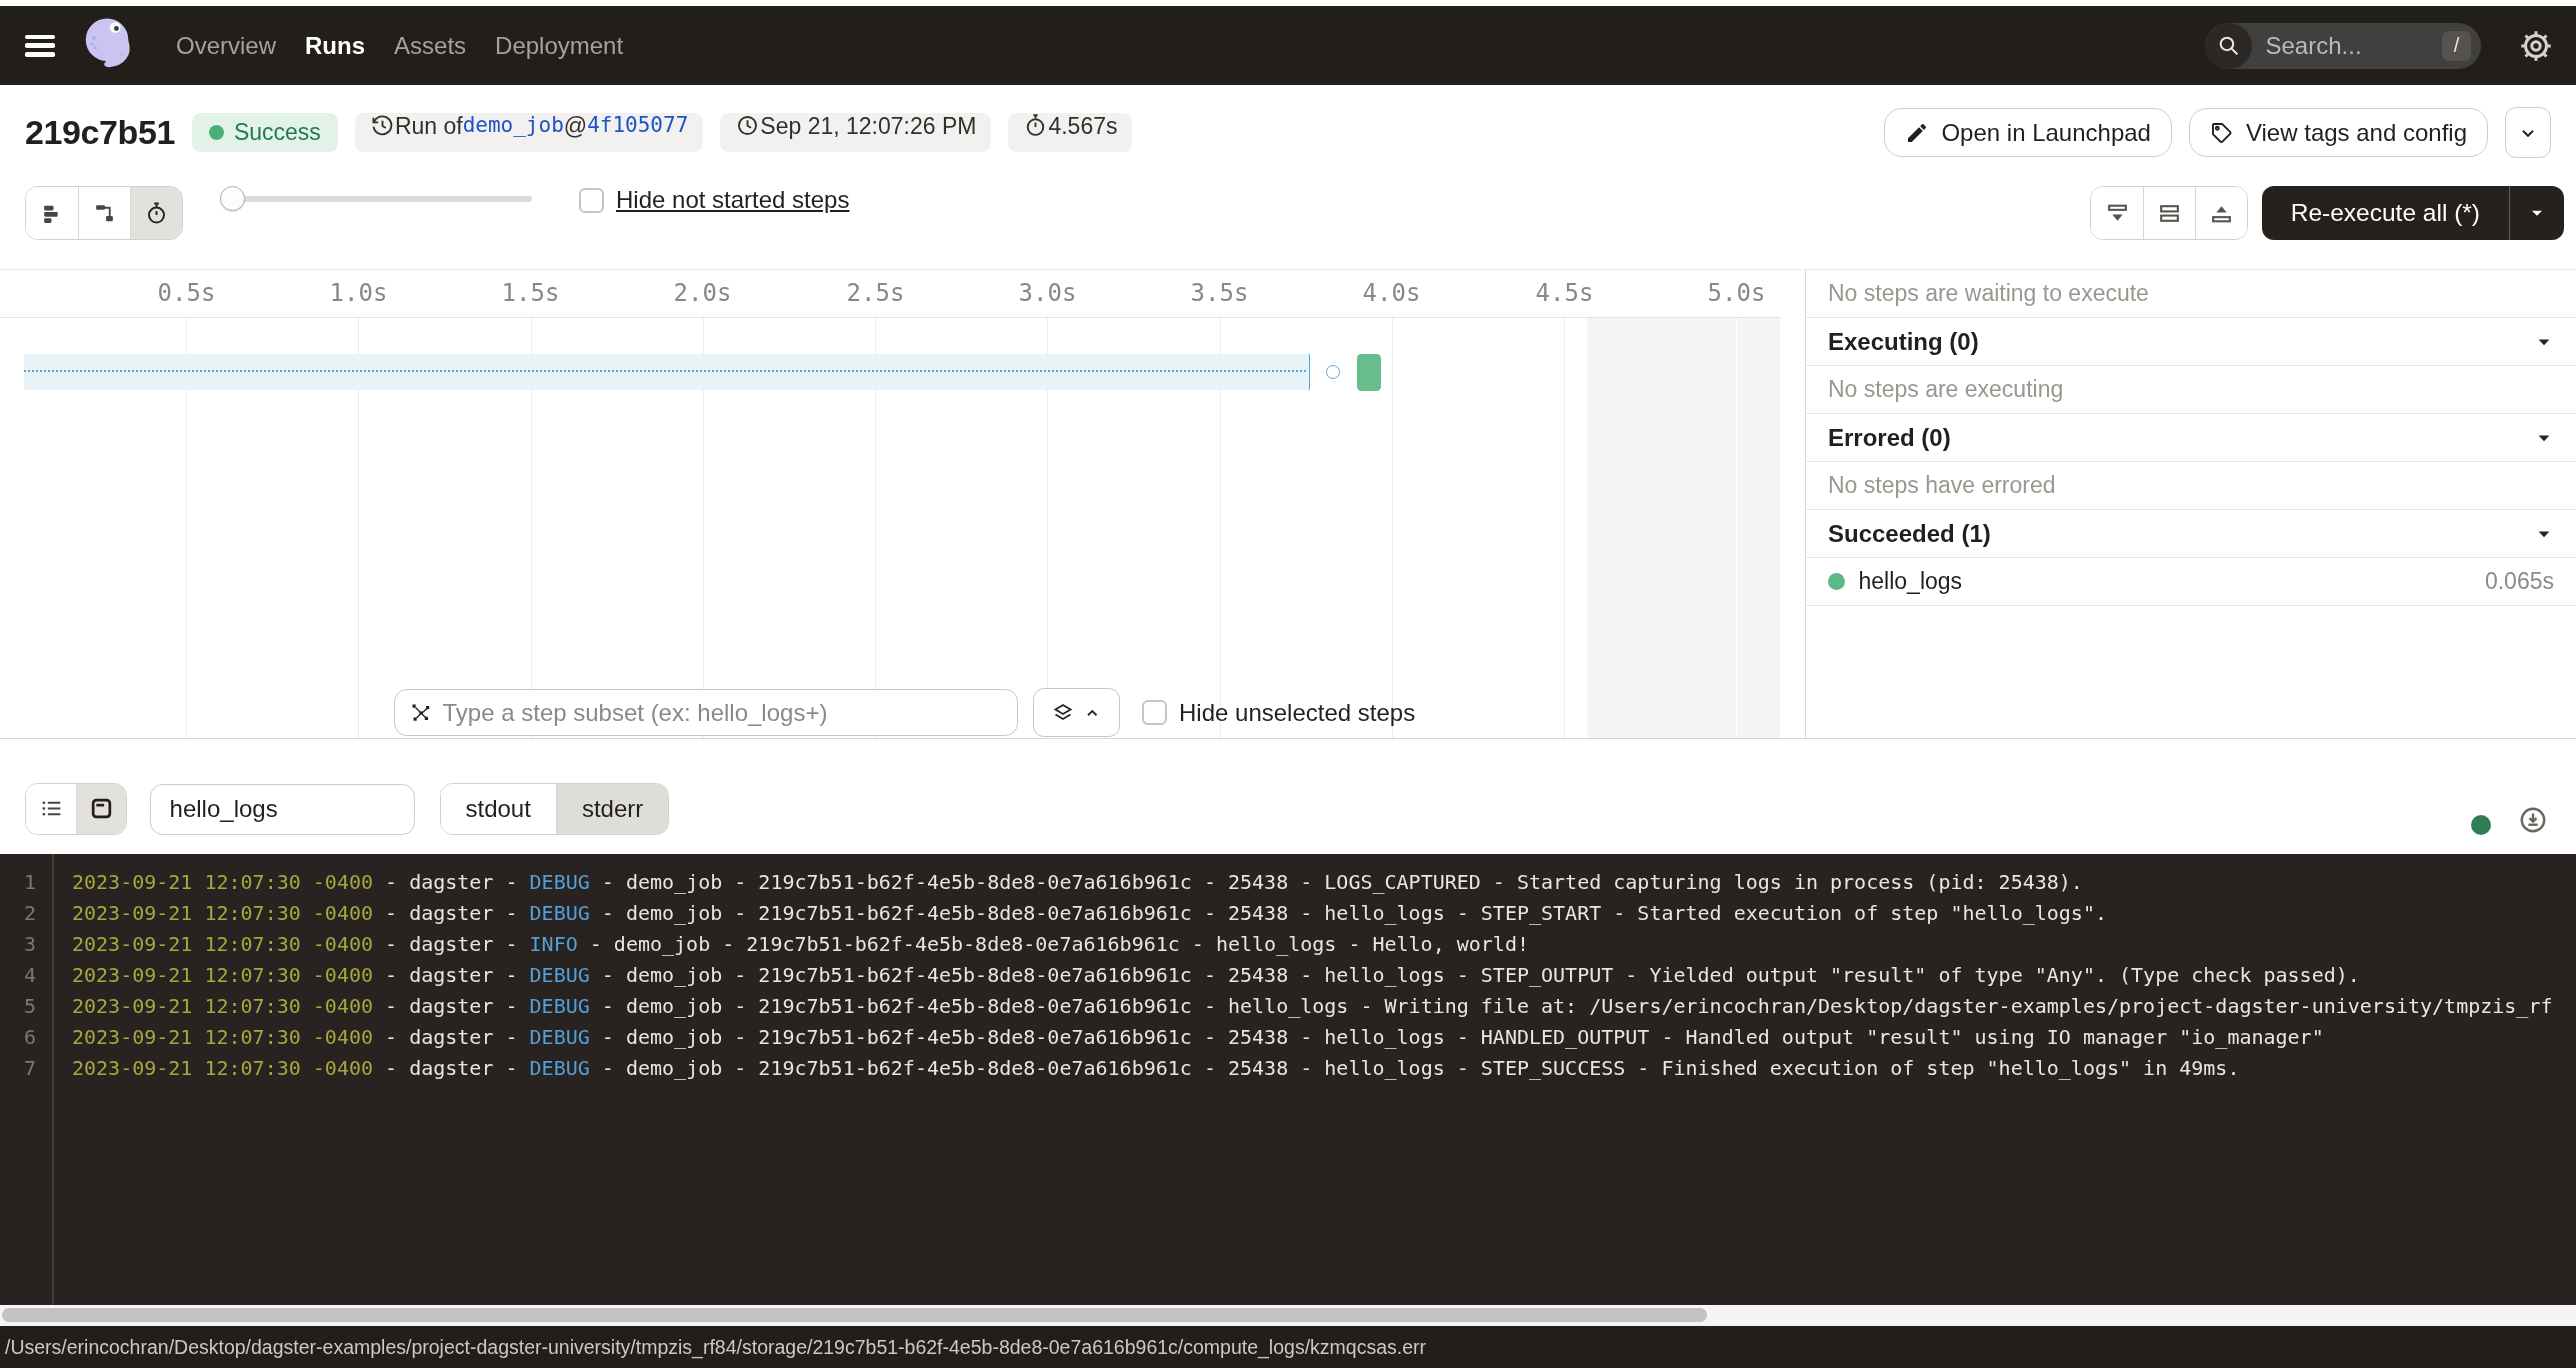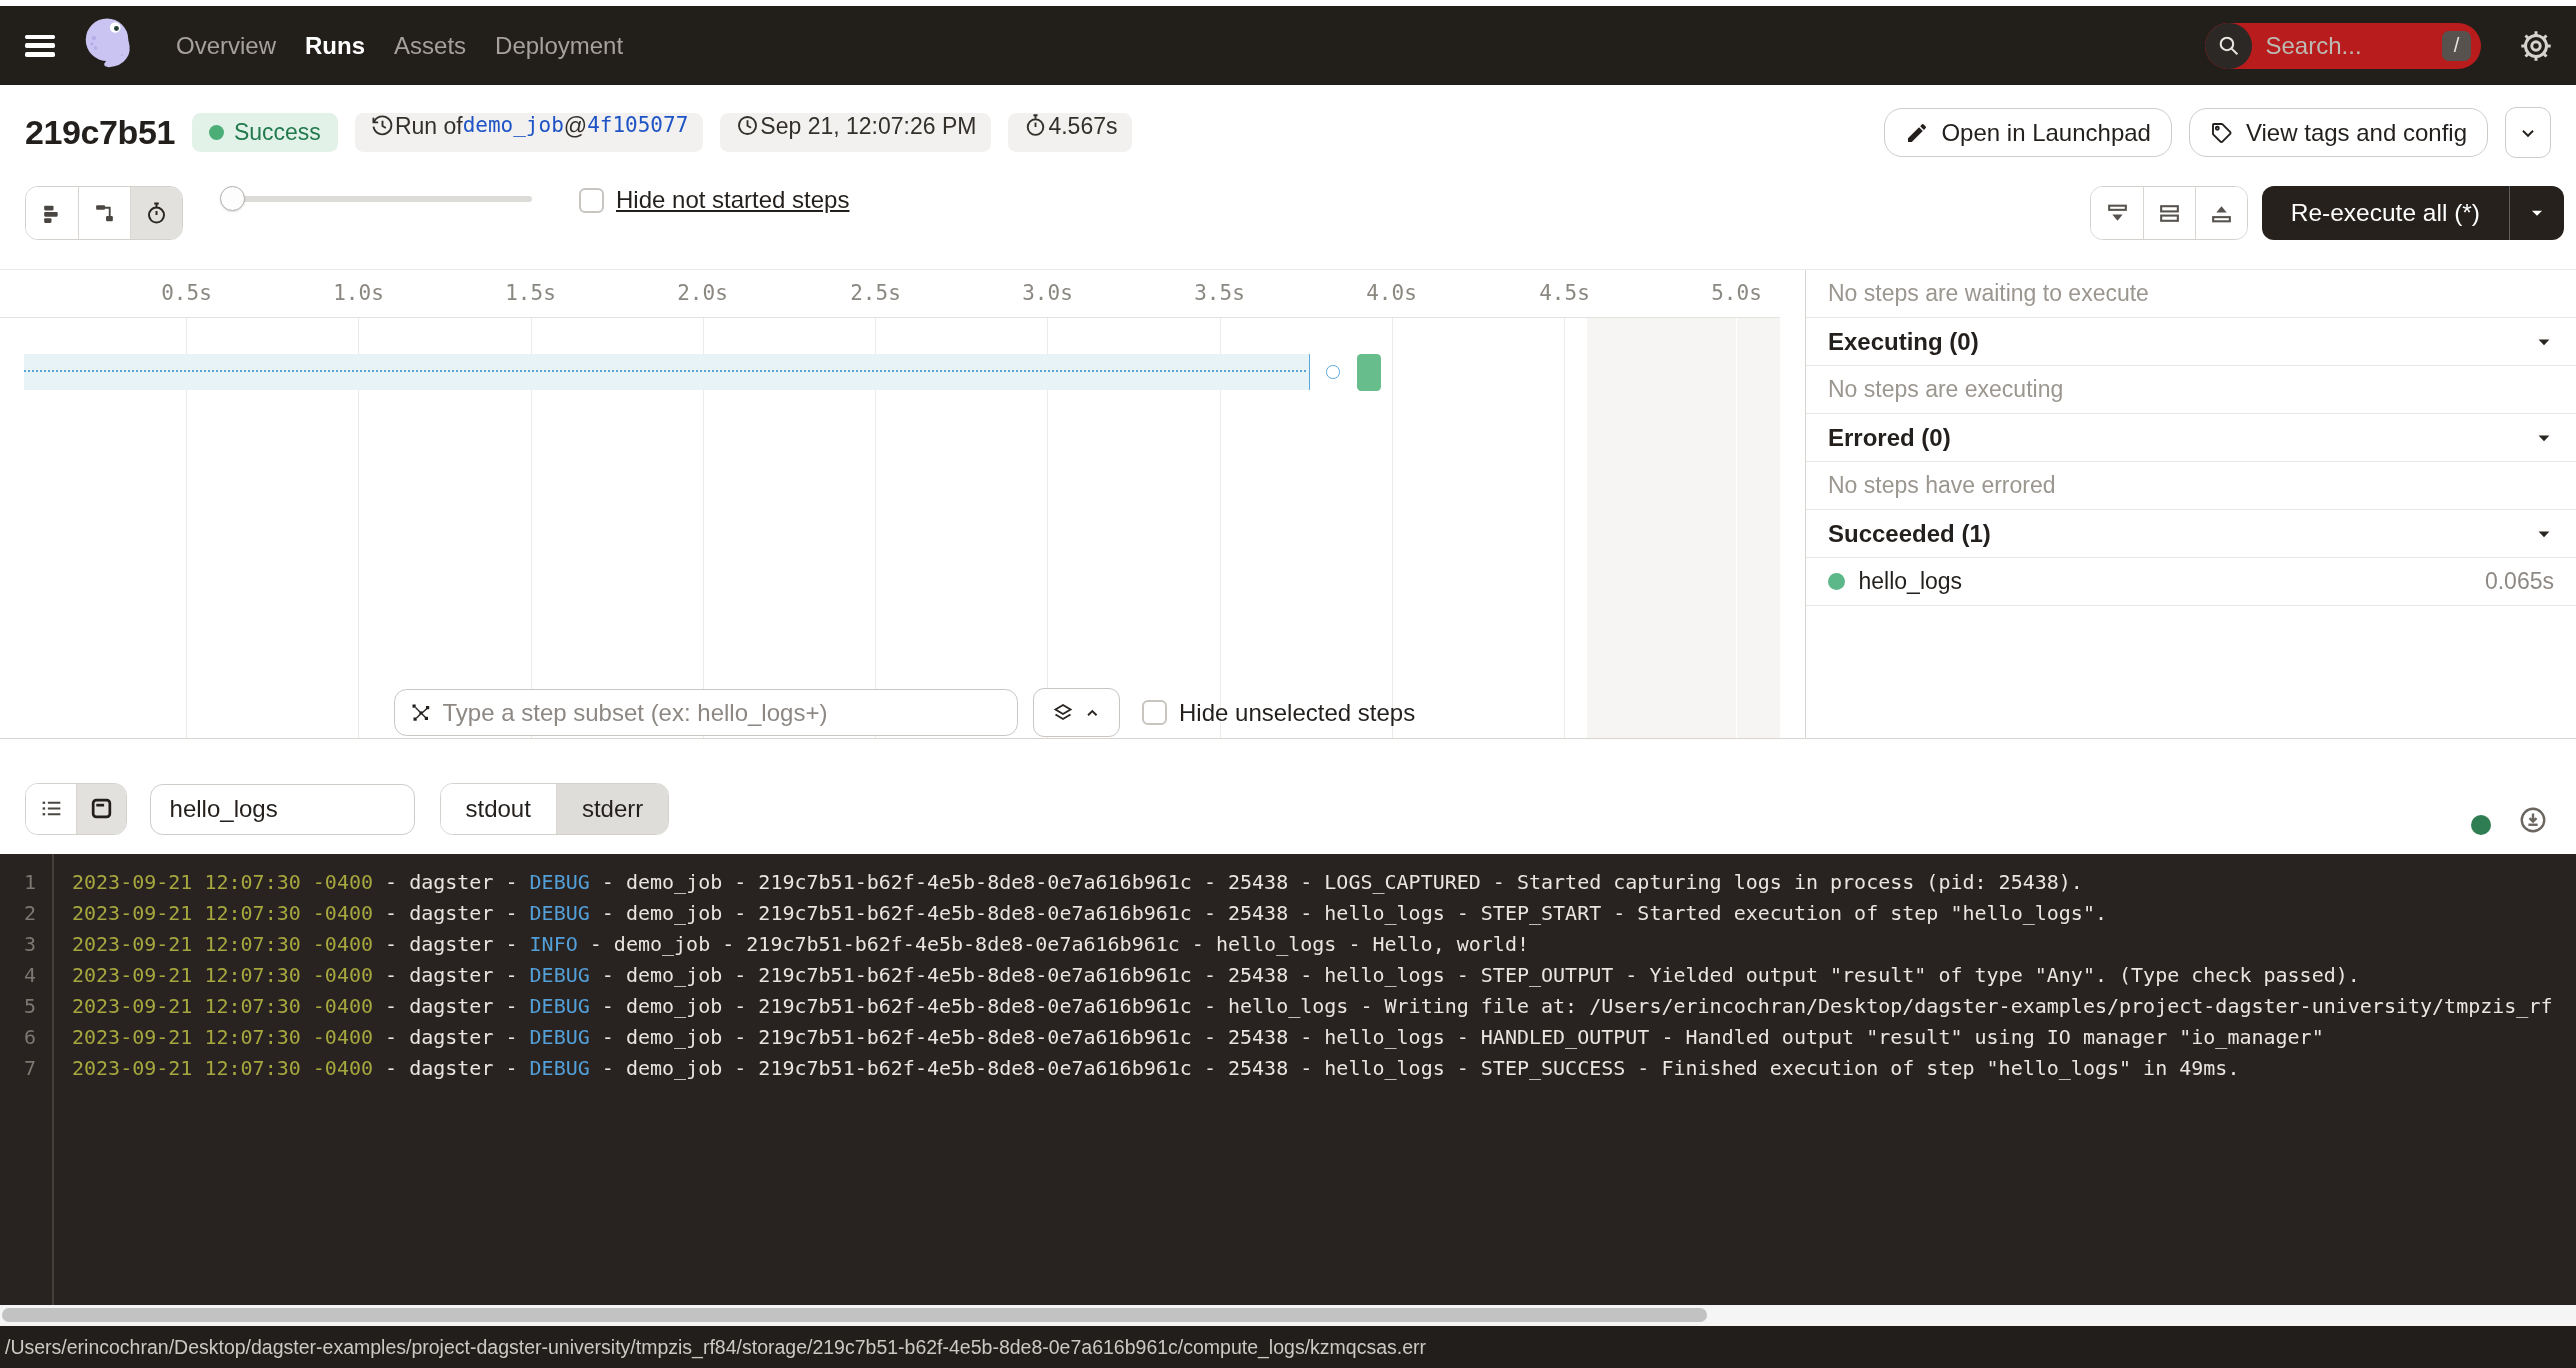--- a/index.html
+++ b/index.html
@@ -10,21 +10,21 @@
   
   .topnav{position:absolute;top:6px;left:0;right:0;height:79px;background:#221e1a;
           display:flex;align-items:center;padding:0 22px 0 25px;box-sizing:border-box;}
   .hamburger{width:30px;height:22px;display:flex;flex-direction:column;justify-content:space-between;cursor:pointer;margin-right:25px;}
   .hamburger span{display:block;height:4.2px;background:#fff;border-radius:1.7px;}
   .logo{width:59px;height:59px;margin-right:37px;}
   .nav-items{display:flex;align-items:center;gap:29px;}
   .nav-item{font-size:24px;color:#a6a19b;cursor:pointer;}
   .nav-item.active{color:#fff;font-weight:700;}
   .topnav .spacer{flex:1;}
-  .search{width:276px;height:46px;background:#b91c1c;border-radius:23px;display:flex;align-items:center;cursor:text;overflow:hidden;margin-right:37px;}
+  .search{width:276px;height:46px;background:#404040;border-radius:23px;display:flex;align-items:center;cursor:text;overflow:hidden;margin-right:37px;}
   .search .mag{width:47px;height:46px;background:#2c2825;border-radius:23px;display:flex;align-items:center;justify-content:center;color:#e8e5e1;flex:none;}
   .search .ph{flex:1;font-size:24px;color:#bdb9b3;padding-left:13.5px;}
   .search .slash{width:29px;height:30px;background:#57524d;color:#e8e5e1;border-radius:6.8px;
                  font-size:20px;display:flex;align-items:center;justify-content:center;margin-right:10px;flex:none;}
   .gear{color:#d6d3cf;cursor:pointer;}
 
   
   .runheader{position:absolute;top:79px;left:0;right:0;height:107px;display:flex;align-items:center;
              padding:0 25px;box-sizing:border-box;gap:17px;}
   .run-id{font-size:34px;font-weight:700;letter-spacing:-0.4px;}
@@ -59,21 +59,21 @@
   .btn-dark{display:flex;align-items:stretch;height:54px;background:#26211d;border-radius:12px;color:#fff;
             margin-left:13.5px;cursor:pointer;overflow:hidden;}
   .btn-dark .lbl{display:flex;align-items:center;padding:0 29px;font-size:24.5px;}
   .btn-dark .dd{display:flex;align-items:center;justify-content:center;width:54px;border-left:0.8px solid rgba(255,255,255,.28);}
 
   
   .main{position:absolute;top:269px;left:0;right:0;height:468px;border-top:0.8px solid #eceae7;
         border-bottom:0.8px solid #d8d5d1;box-sizing:content-box;}
   .gantt-panel{position:absolute;left:0;top:0;width:1780px;height:468px;overflow:hidden;}
   .tl-header{position:absolute;top:0;left:0;right:0;height:47px;border-bottom:0.8px solid #e5e3e0;}
-  .tick-label{position:absolute;top:0;width:71px;text-align:center;line-height:47px;font-size:21px;color:#8b8781;
+  .tick-label{position:absolute;top:0;width:71px;text-align:center;line-height:47px;font-size:24px;color:#8b8781;
               font-family:"DejaVu Sans Mono",monospace;}
   .gantt-body{position:absolute;top:48px;left:0;right:0;bottom:0;}
   .gridline{position:absolute;top:0;bottom:0;width:0.8px;background:#edebe8;}
   .gridline.white{background:#fff;z-index:3;}
   .shade{position:absolute;top:0;bottom:0;background:#f6f5f3;z-index:2;}
   .waitbar{position:absolute;background:#e7f3f7;border-right:1.7px solid #5ba6d8;z-index:4;cursor:pointer;}
   .dotline{position:absolute;border-top:2.5px dotted #5ba6d8;z-index:5;}
   .marker-circle{position:absolute;width:13.5px;height:13.5px;border:1.7px solid #5ba6d8;border-radius:50%;background:#fff;
                  box-sizing:border-box;z-index:5;}
   .stepbar{position:absolute;background:#68bd8c;border-radius:4.2px;z-index:5;cursor:pointer;}

